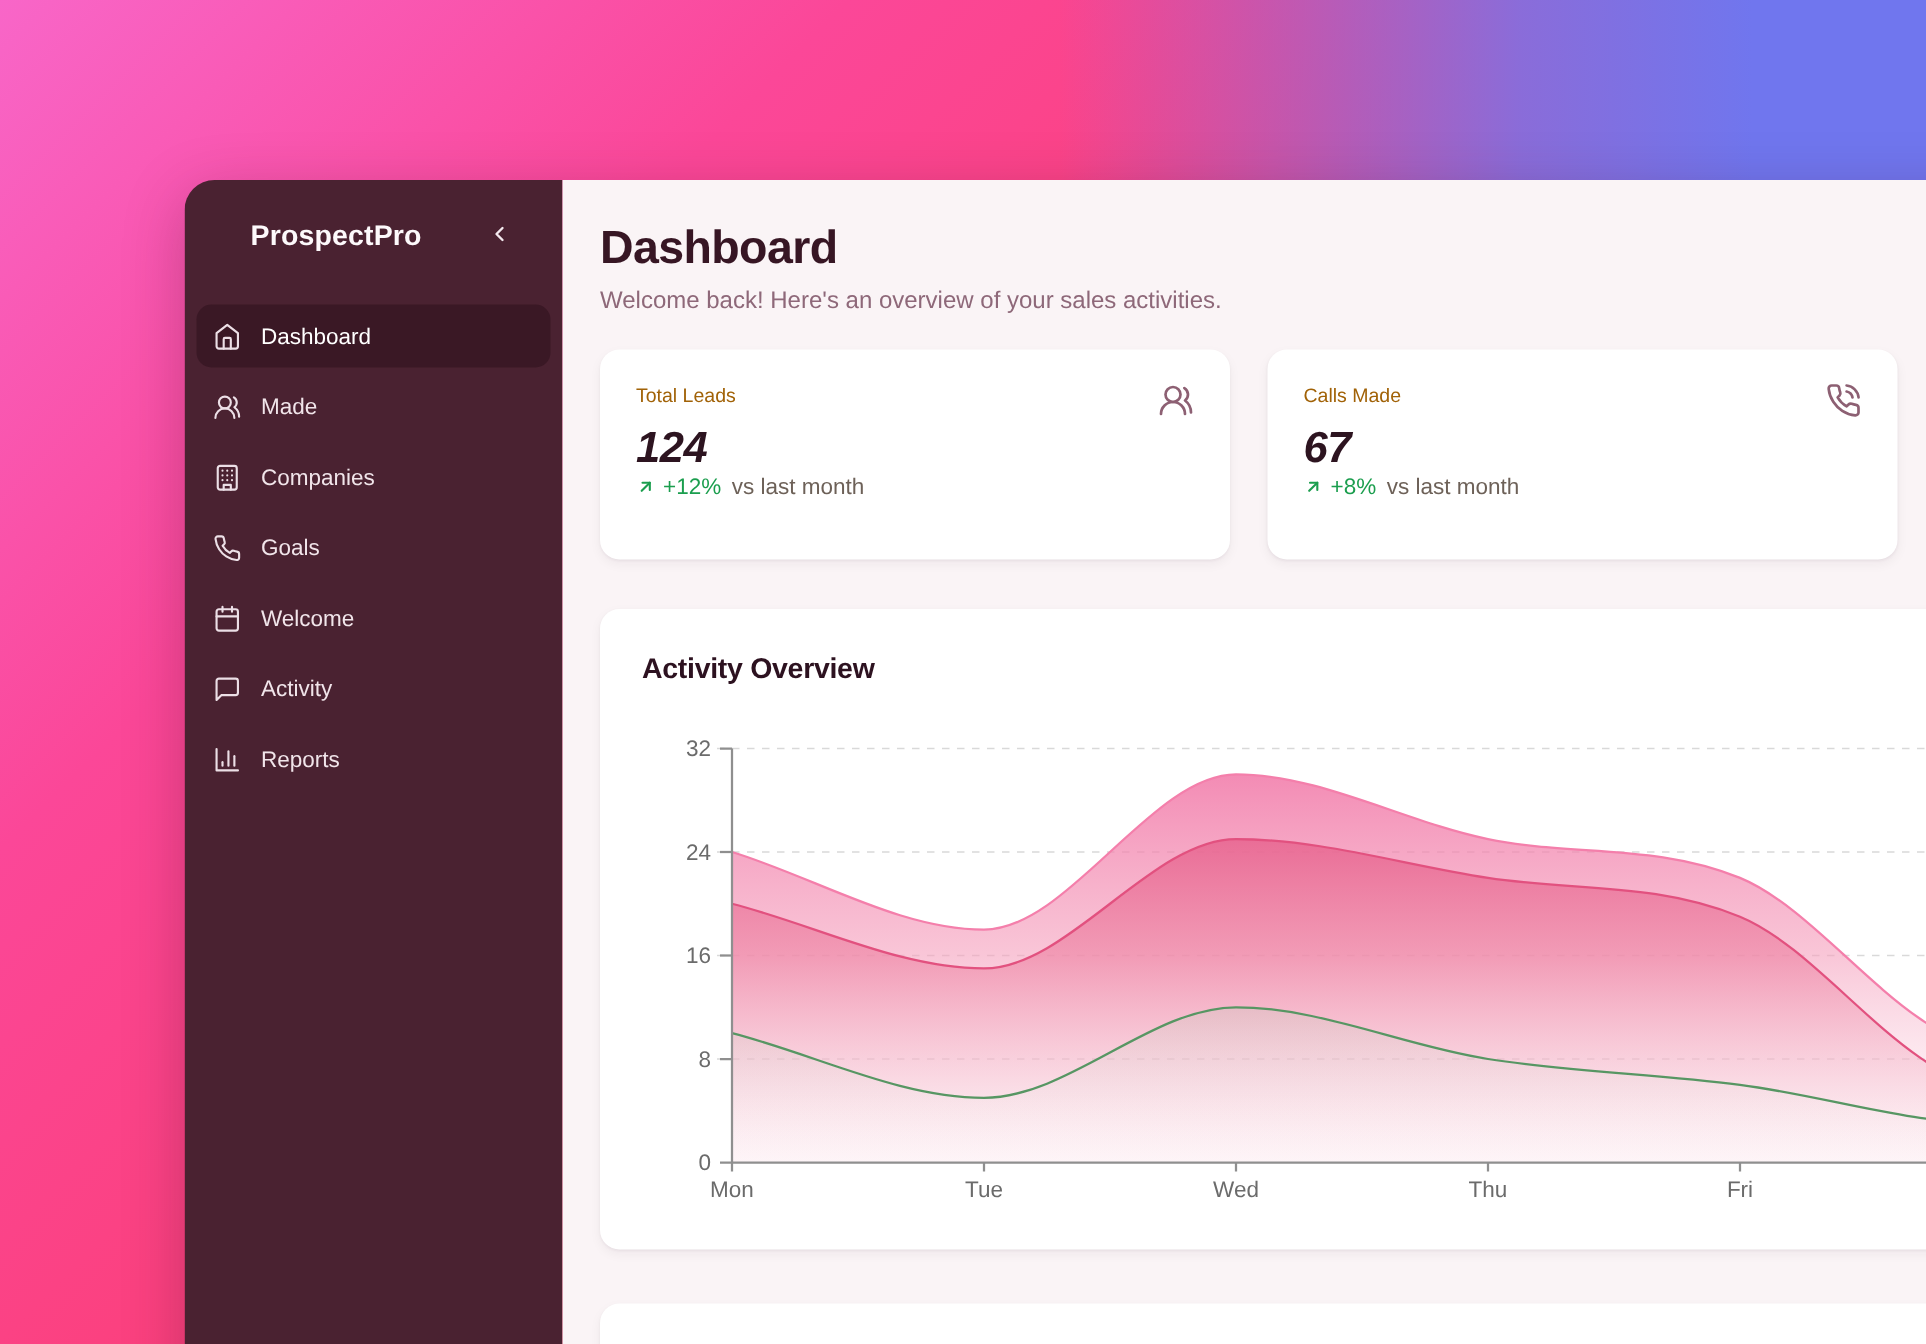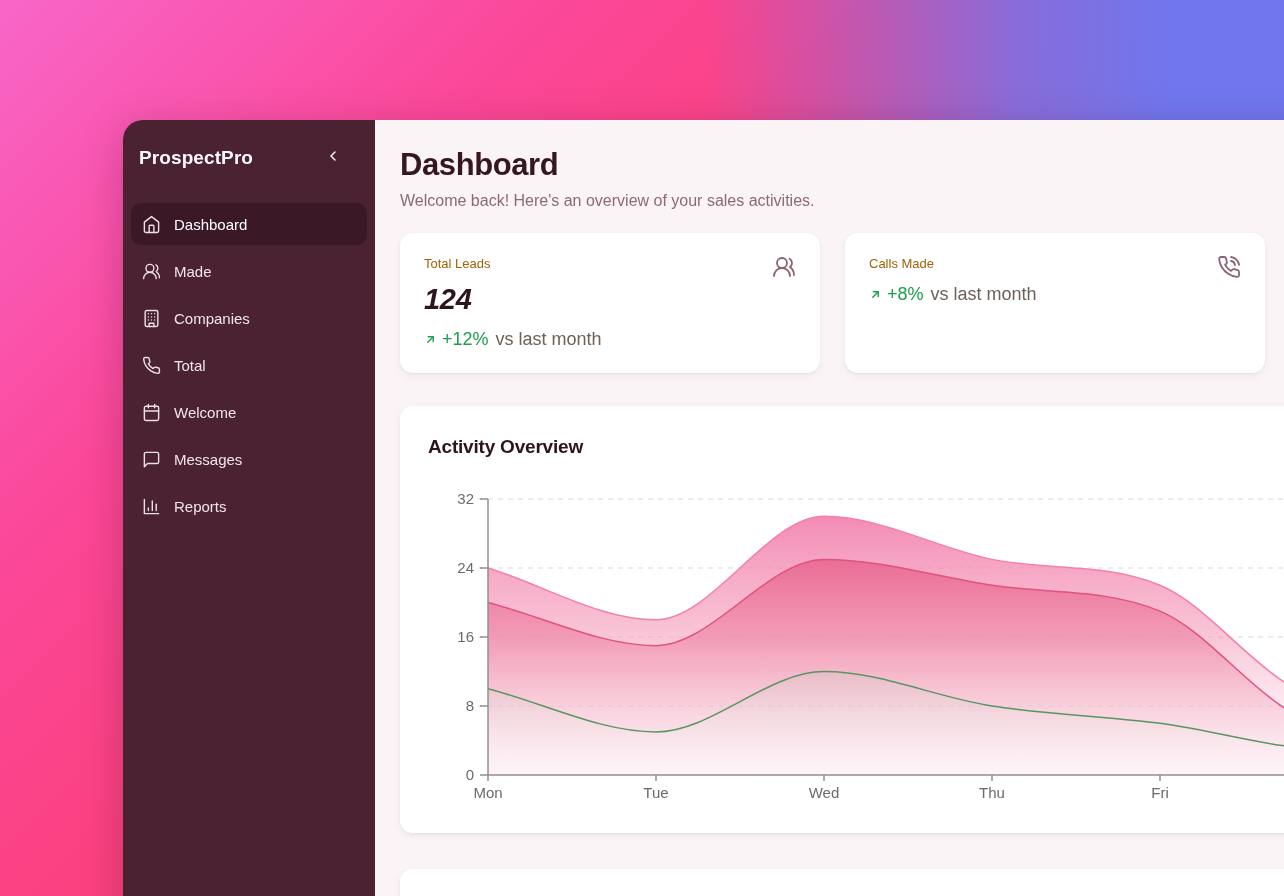--- a/index.html
+++ b/index.html
@@ -15,42 +15,42 @@
 
   .app-window {
     position:absolute; left:123px; top:120px; width:1612px; height:1000px;
     border-radius:20px 0 0 0; overflow:hidden; display:flex;
     box-shadow:0 10px 40px rgba(60,10,40,.25);
   }
 
   
   .sidebar { width:252px; flex:none; background:#4a2231; padding:26px 8px 0 8px; color:#fff; }
   .side-header { display:flex; align-items:center; justify-content:space-between; padding:0 24px 0 8px; }
-  .brand { font-size:19px; font-weight:700; letter-spacing:.1px; color:#fdf9fb; }
+  .brand { font-size:19px; font-weight:700; letter-spacing:.1px; color:#fdf9fb;margin-left:28px; }
   .collapse-btn { background:none; border:none; color:#f3e9ee; cursor:pointer; display:flex; align-items:center; padding:2px; }
   .nav { margin-top:34px; display:flex; flex-direction:column; gap:5px; }
   .nav-item { height:42px; display:flex; align-items:center; gap:13px; padding:0 11px; border-radius:10px;
               color:#f1e5ea; font-size:15px; cursor:pointer; }
   .nav-item.active { background:#3a1825; color:#ffffff; }
   .nav-icon { display:flex; align-items:center; }
   .nav-icon svg { width:19px; height:19px; stroke:#ecdfe6; }
 
   
   .main { flex:1; background:#faf4f6; padding:27px 25px 0 25px; }
   h1.page-title { font-size:31px; font-weight:700; color:#371624; letter-spacing:-.4px; }
   .subtitle { margin-top:9px; font-size:16px; color:#8e6879; }
 
   .stats { display:grid; grid-template-columns:420px 420px 420px; gap:25px; margin-top:23px; }
   .stat-card { position:relative; height:140px; background:#fff; border-radius:13px; padding:23px 24px;
                box-shadow:0 1px 2px rgba(46,20,32,.05), 0 3px 8px rgba(46,20,32,.05); }
   .stat-label { font-size:13px; color:#a16207; }
   .stat-icon { position:absolute; top:22px; right:24px; display:flex; }
   .stat-icon svg { width:24px; height:24px; stroke:#8d6073; }
   .stat-value { margin-top:12px; font-size:29px; font-weight:700; color:#2d1420; letter-spacing:-.3px;font-style:italic; }
-  .stat-trend { margin-top:13px; display:flex; align-items:center; gap:5px; font-size:18px; }
+  .stat-trend { display:flex; align-items:center; gap:5px; font-size:15px; }
   .trend-icon svg { width:13px; height:13px; stroke:#1b9e4e; display:block; }
   .trend-pct { color:#1b9e4e; }
   .trend-suffix { color:#6d6158; margin-left:2px; }
 
   .chart-card { margin-top:33px; height:427px; background:#fff; border-radius:13px; padding:30px 28px 24px 28px;
                 box-shadow:0 1px 2px rgba(46,20,32,.05), 0 3px 8px rgba(46,20,32,.05); }
   .chart-title { font-size:19px; font-weight:700; color:#2d1220; letter-spacing:-.2px; }
   .chart-wrap { margin-top:29px; }
   svg.chart text { font-family:"Liberation Sans", sans-serif; font-size:15px; fill:#6b6b6b; }
 
@@ -105,38 +105,38 @@
             </svg>
         </span>
         <span>Companies</span>
       </div>
       <div class="nav-item">
         <span class="nav-icon">
           <svg viewBox="0 0 24 24" fill="none" stroke-width="1.8" stroke-linecap="round" stroke-linejoin="round">
               <path d="M22 16.92v3a2 2 0 0 1-2.18 2 19.79 19.79 0 0 1-8.63-3.07 19.5 19.5 0 0 1-6-6 19.79 19.79 0 0 1-3.07-8.67A2 2 0 0 1 4.11 2h3a2 2 0 0 1 2 1.72 12.84 12.84 0 0 0 .7 2.81 2 2 0 0 1-.45 2.11L8.09 9.91a16 16 0 0 0 6 6l1.27-1.27a2 2 0 0 1 2.11-.45 12.84 12.84 0 0 0 2.81.7A2 2 0 0 1 22 16.92z"></path>
             </svg>
         </span>
-        <span>Total</span>
+        <span>Goals</span>
       </div>
       <div class="nav-item">
         <span class="nav-icon">
           <svg viewBox="0 0 24 24" fill="none" stroke-width="1.8" stroke-linecap="round" stroke-linejoin="round">
               <rect x="3" y="4" width="18" height="18" rx="2"></rect>
               <path d="M16 2v4M8 2v4M3 10h18"></path>
             </svg>
         </span>
         <span>Welcome</span>
       </div>
       <div class="nav-item">
         <span class="nav-icon">
           <svg viewBox="0 0 24 24" fill="none" stroke-width="1.8" stroke-linecap="round" stroke-linejoin="round">
               <path d="M21 15a2 2 0 0 1-2 2H7l-4 4V5a2 2 0 0 1 2-2h14a2 2 0 0 1 2 2z"></path>
             </svg>
         </span>
-        <span>Messages</span>
+        <span>Activity</span>
       </div>
       <div class="nav-item">
         <span class="nav-icon">
           <svg viewBox="0 0 24 24" fill="none" stroke-width="1.8" stroke-linecap="round" stroke-linejoin="round">
               <path d="M3 3v18h18"></path>
               <path d="M18 17V9"></path>
               <path d="M13 17V5"></path>
               <path d="M8 17v-3"></path>
             </svg>
         </span>
@@ -174,20 +174,21 @@
 
       <div class="stat-card">
         <div class="stat-label">Calls Made</div>
         <span class="stat-icon">
           <svg viewBox="0 0 24 24" fill="none" stroke-width="1.8" stroke-linecap="round" stroke-linejoin="round">
               <path d="M22 16.92v3a2 2 0 0 1-2.18 2 19.79 19.79 0 0 1-8.63-3.07 19.5 19.5 0 0 1-6-6 19.79 19.79 0 0 1-3.07-8.67A2 2 0 0 1 4.11 2h3a2 2 0 0 1 2 1.72 12.84 12.84 0 0 0 .7 2.81 2 2 0 0 1-.45 2.11L8.09 9.91a16 16 0 0 0 6 6l1.27-1.27a2 2 0 0 1 2.11-.45 12.84 12.84 0 0 0 2.81.7A2 2 0 0 1 22 16.92z"></path>
               <path d="M14.05 2a9 9 0 0 1 8 7.94"></path>
               <path d="M14.05 6A5 5 0 0 1 18 10"></path>
             </svg>
         </span>
+        <div class="stat-value">67</div>
         <div class="stat-trend">
           <span class="trend-icon">
             <svg viewBox="0 0 24 24" fill="none" stroke-width="2.6" stroke-linecap="round" stroke-linejoin="round">
                 <path d="M7 17 17 7"></path>
                 <path d="M8 7h9v9"></path>
               </svg>
           </span>
           <span class="trend-pct">+8%</span>
           <span class="trend-suffix">vs last month</span>
         </div>

